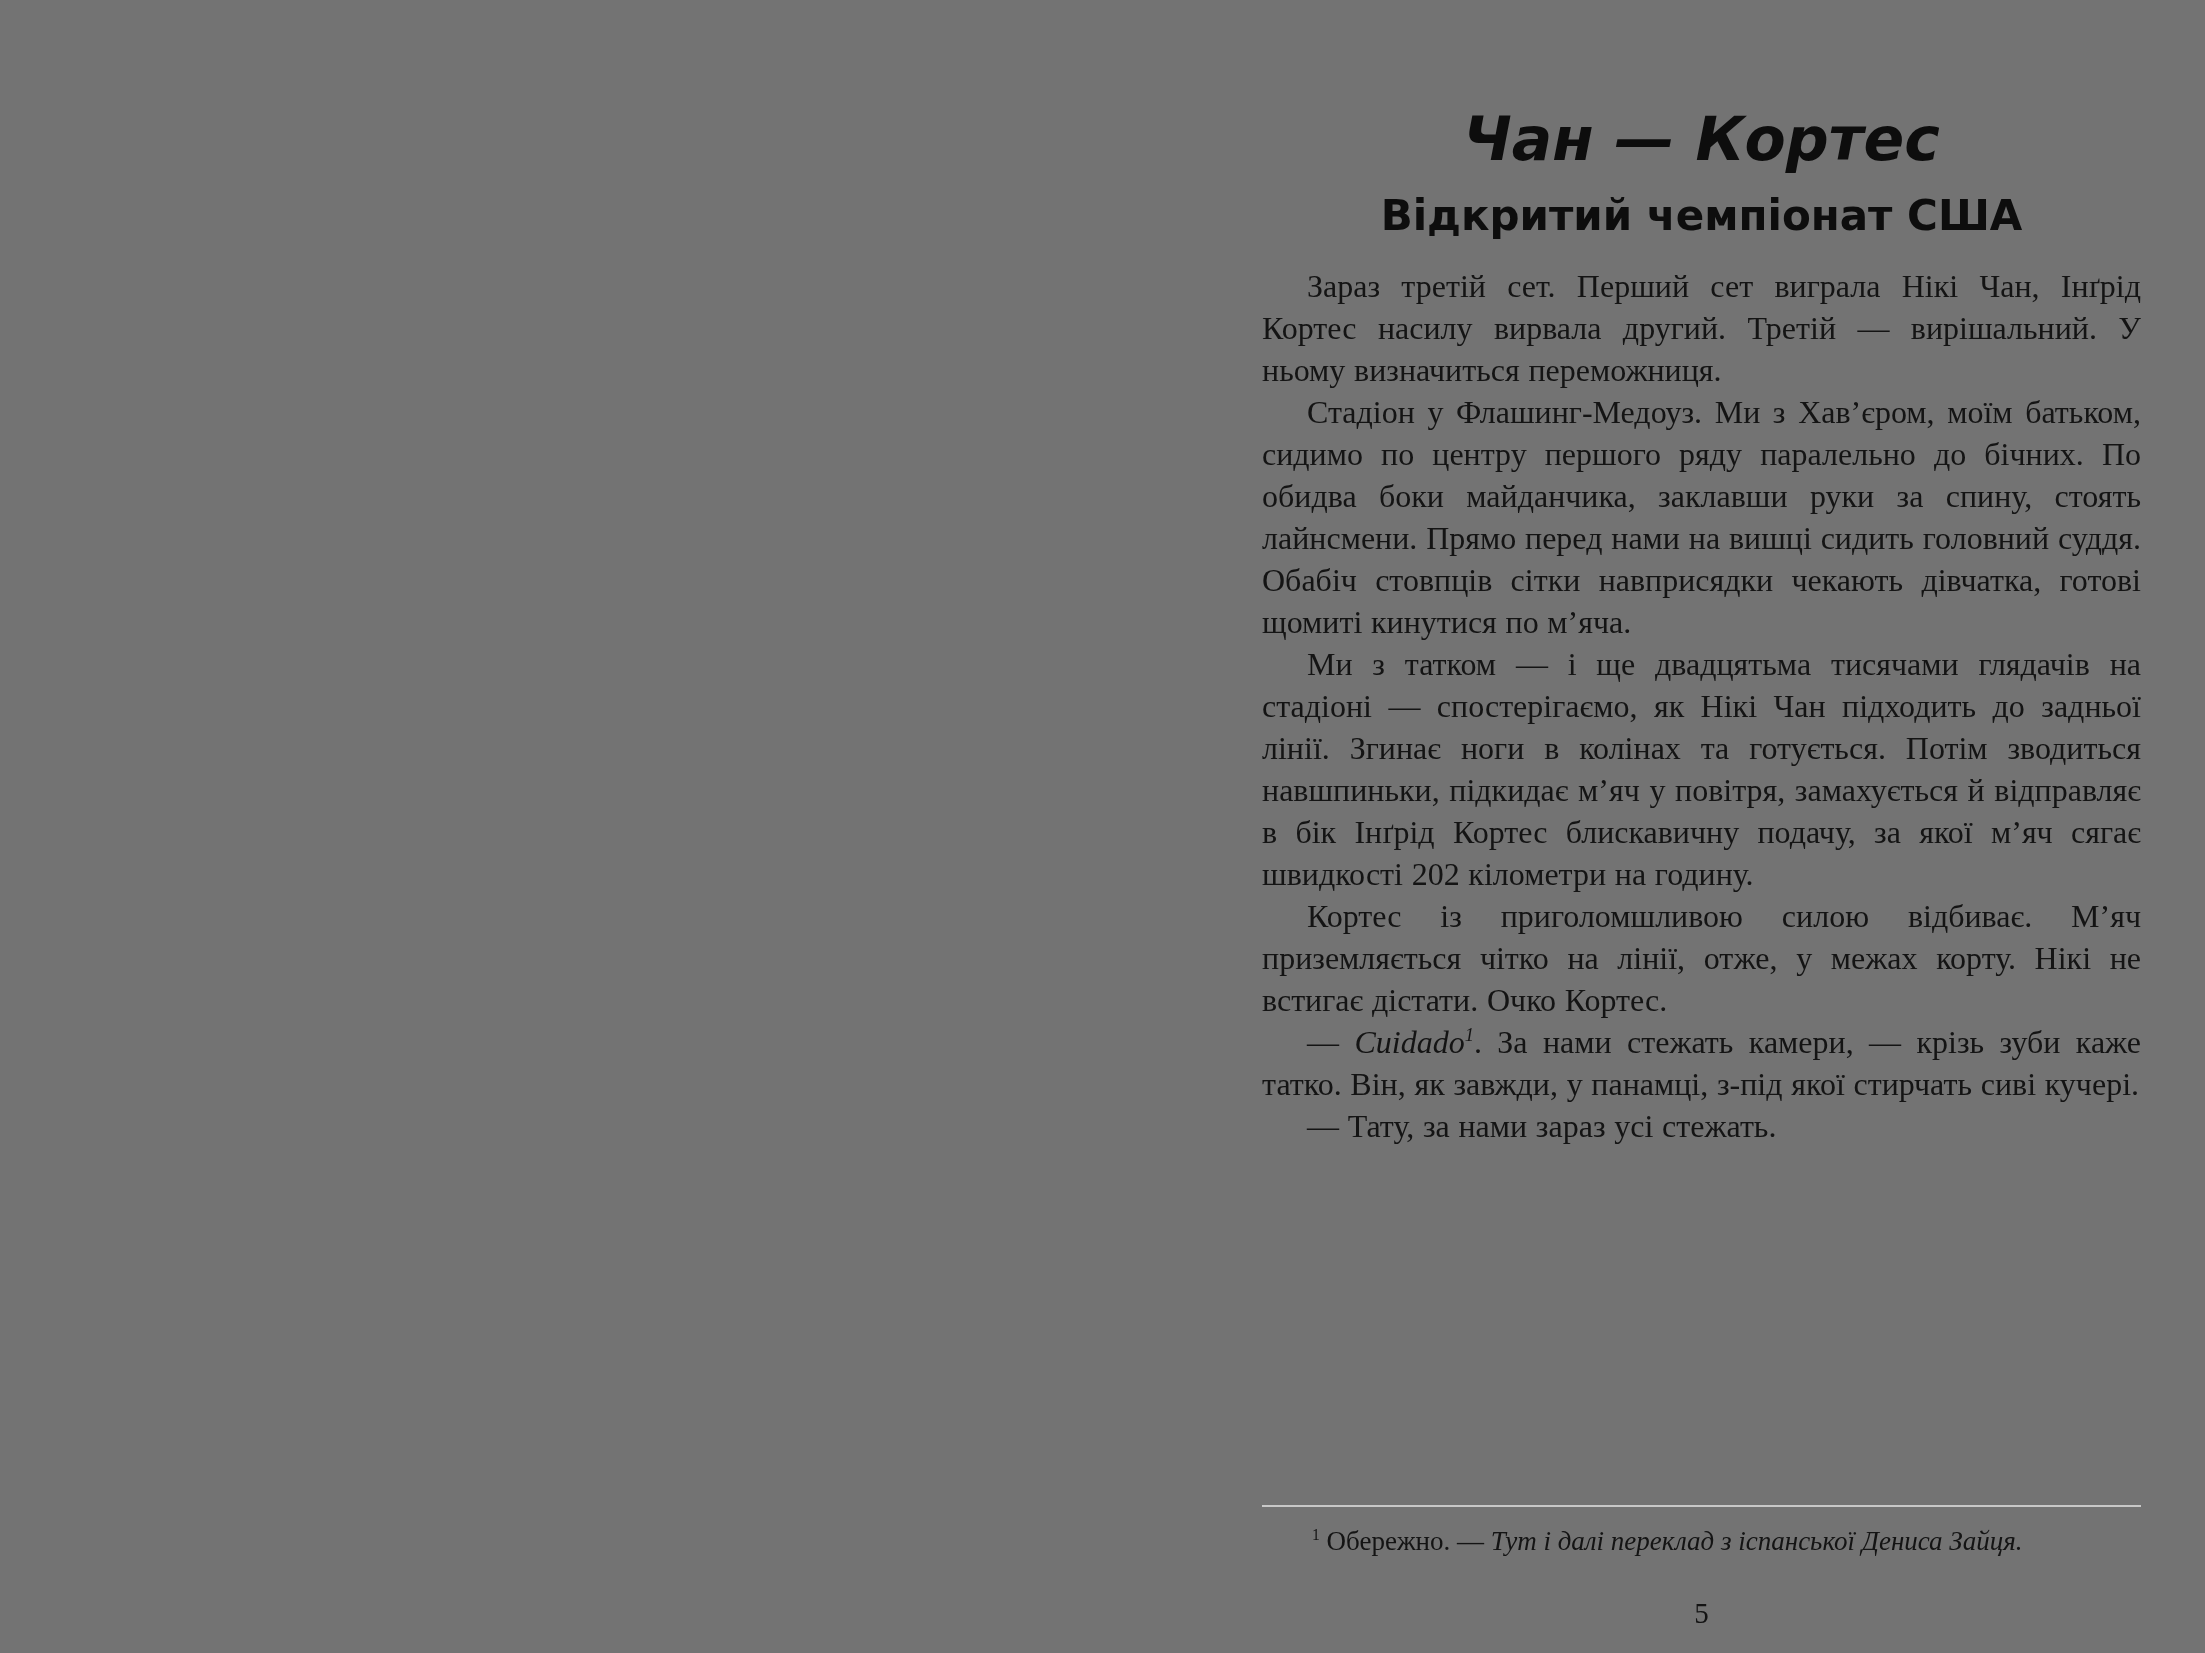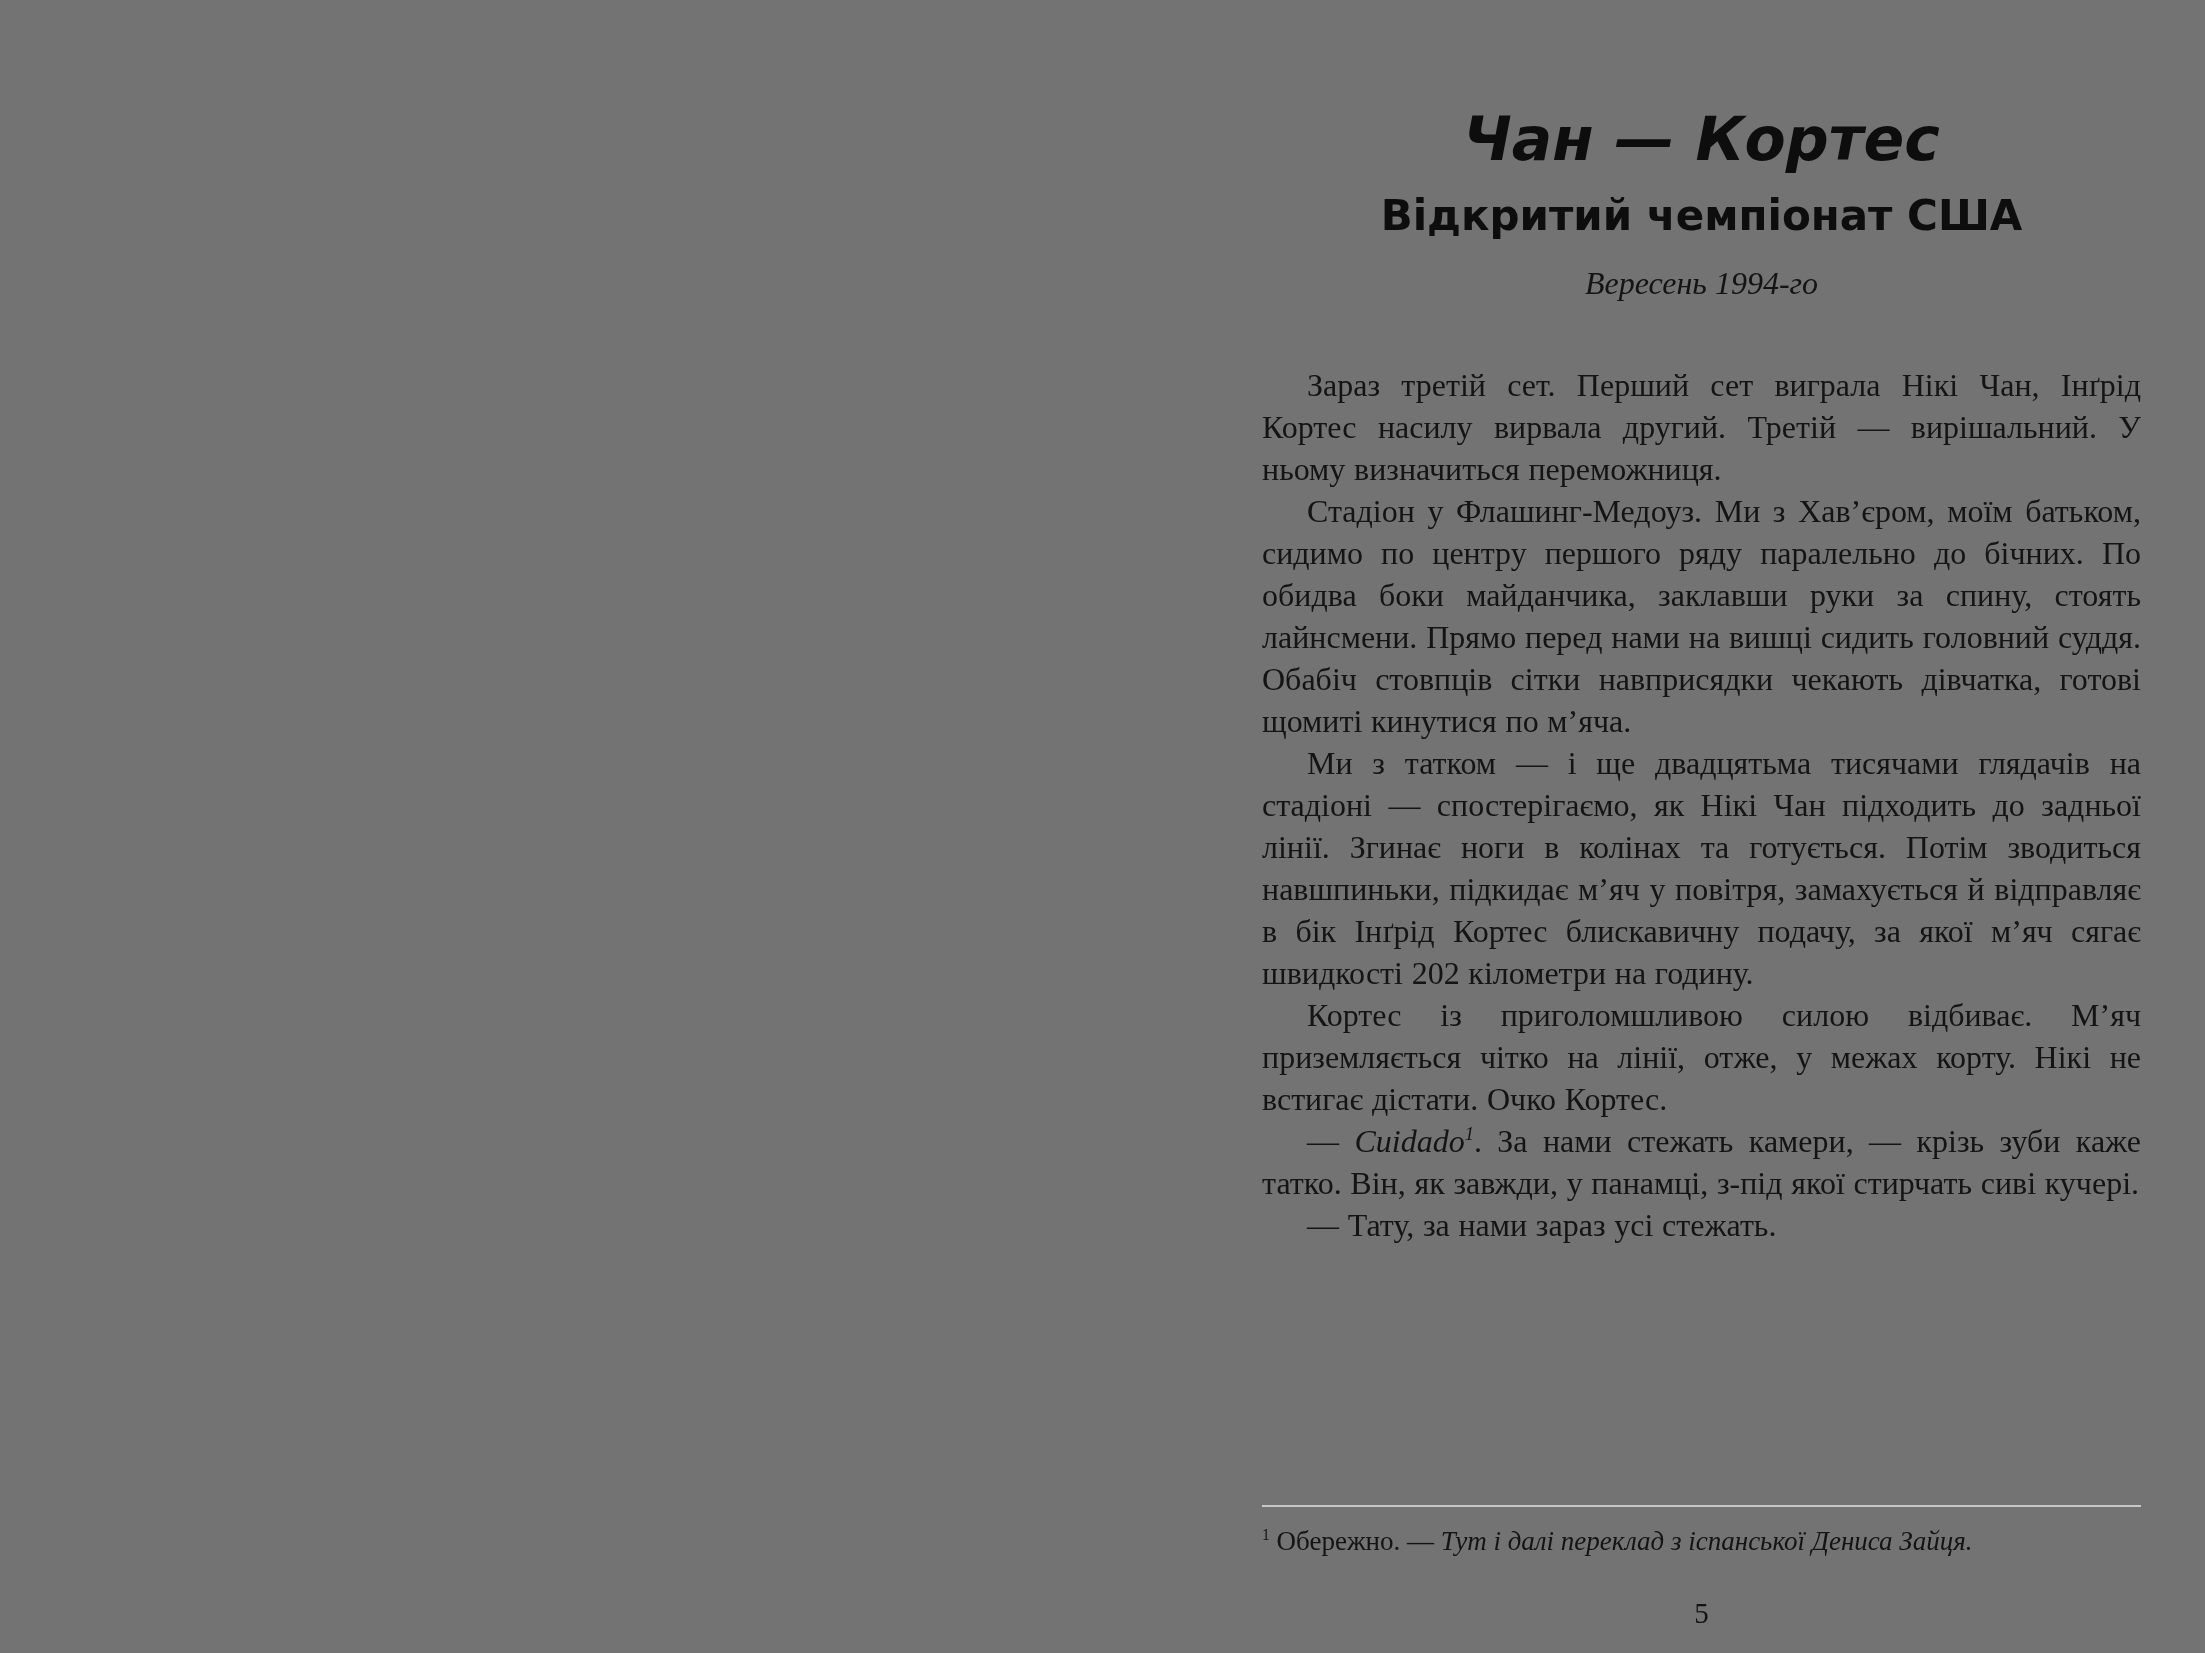--- a/index.html
+++ b/index.html
@@ -64,21 +64,21 @@
   .footnote-rule {
     position: absolute;
     left: 1262px;
     top: 1505px;
     width: 879px;
     height: 2.2px;
     background: #c8c8c8;
   }
   .footnote {
     position: absolute;
-    left: 1222px;
+    left: 1272px;
     top: 1524px;
     width: 879px;
     font-size: 27px;
     line-height: 34px;
     text-indent: 40px;
   }
   .page-num {
     position: absolute;
     left: 1262px;
     top: 1597px;
@@ -88,21 +88,20 @@
   }
 </style>
 </head>
 <body>
 
 <div class="canvas">
 
   <div class="column">
     <h1 class="title">Чан — Кортес</h1>
     <h2 class="subtitle">Відкритий чемпіонат США</h2>
-    <div class="date">Вересень 1994-го</div>
 
     <div class="body-text">
         <p><span>Зараз третій сет. Перший сет виграла Нікі Чан, Інґрід Кортес насилу вирвала другий. Третій — вирішальний. У ньому визначиться переможниця.</span></p>
         <p><span>Стадіон у Флашинг-Медоуз. Ми з Хав’єром, моїм батьком, сидимо по центру першого ряду паралельно до бічних. По обидва боки майданчика, заклавши руки за спину, стоять лайнсмени. Прямо перед нами на вишці сидить головний суддя. Обабіч стовпців сітки навприсядки чекають дівчатка, готові щомиті кинутися по м’яча.</span></p>
         <p><span>Ми з татком — і ще двадцятьма тисячами глядачів на стадіоні — спостерігаємо, як Нікі Чан підходить до задньої лінії. Згинає ноги в колінах та готується. Потім зводиться навшпиньки, підкидає м’яч у повітря, замахується й відправляє в бік Інґрід Кортес блискавичну подачу, за якої м’яч сягає швидкості 202 кілометри на годину.</span></p>
         <p><span>Кортес із приголомшливою силою відбиває. М’яч приземляється чітко на лінії, отже, у межах корту. Нікі не встигає дістати. Очко Кортес.</span></p>
         <p><span>— </span><span class="italic">Cuidado</span><sup class="italic">1</sup><span>. За нами стежать камери, — крізь зуби каже татко. Він, як завжди, у панамці, з-під якої стирчать сиві кучері.</span></p>
         <p><span>— Тату, за нами зараз усі стежать.</span></p>
       </div>
   </div>

